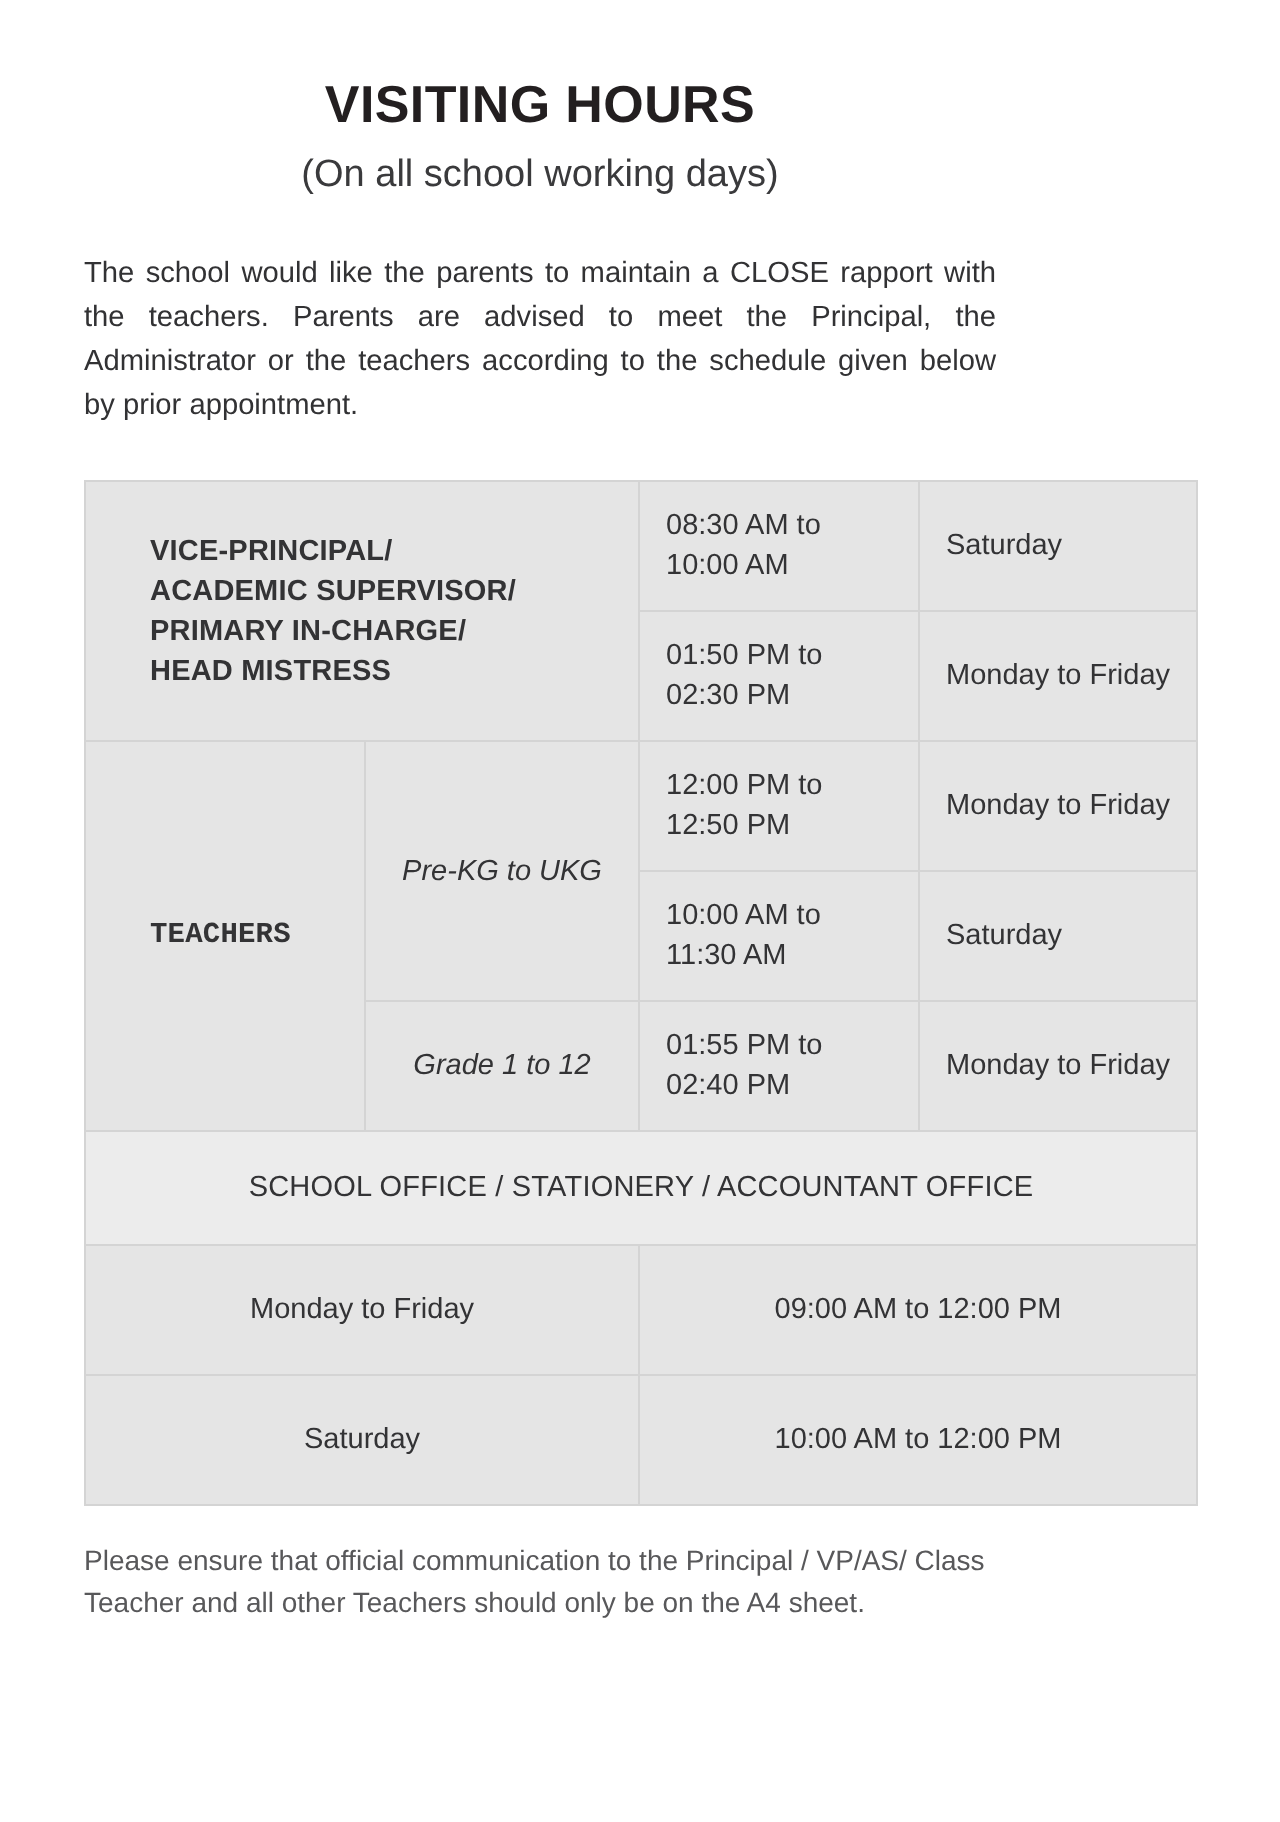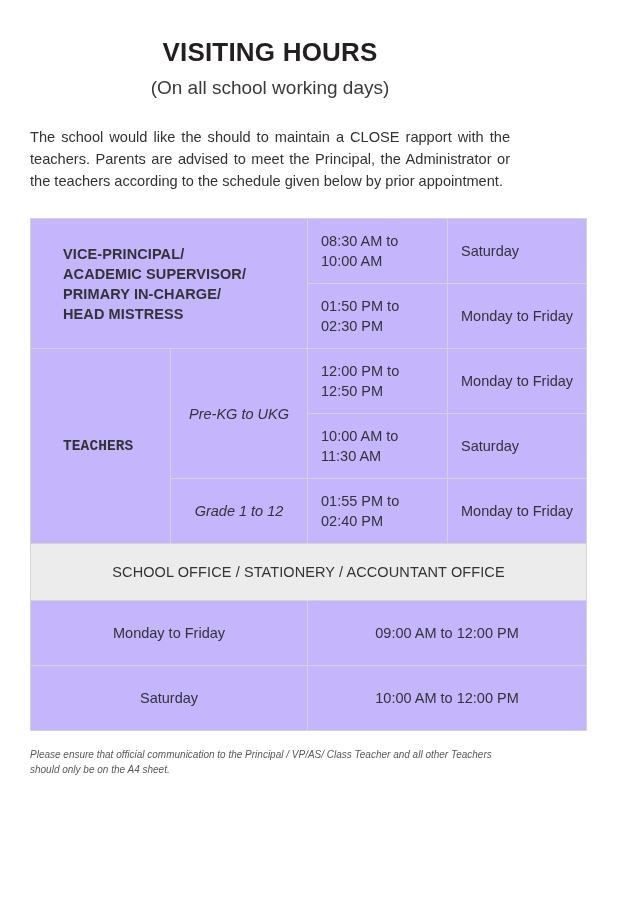--- a/index.html
+++ b/index.html
@@ -14,21 +14,21 @@
     color: #231f20;
     -webkit-font-smoothing: antialiased;
     overflow: hidden;
   }
 
   .page {
     position: relative;
     width: 540px;
     height: 911px;
     box-sizing: border-box;
-    padding: 0 30px;
+    padding: 0 42px;
   }
 
   
   .doc-title {
     margin: 0;
     padding-top: 38px;
     text-align: center;
     font-size: 26px;
     font-weight: bold;
     letter-spacing: 0.2px;
@@ -54,21 +54,21 @@
     text-align: justify;
     text-justify: inter-word;
   }
 
   
   .schedule-table {
     margin-top: 26px;
     width: 556px;
     border-collapse: collapse;
     table-layout: fixed;
-    background: #c4b5fd;
+    background: #e5e5e5;
   }
   .schedule-table td {
     border: 1px solid #d4d4d4;
     vertical-align: middle;
     color: #333335;
     font-size: 14.5px;
     line-height: 1.38;
   }
 
   
@@ -126,36 +126,35 @@
   .footer-note {
     margin: 0;
     padding-top: 27px;
     font-size: 15px;
     line-height: 1.5;
     color: #323234;
   }
   .footer-fineprint {
     margin: 0;
     padding-top: 17px;
-    font-size: 10px;
+    font-size: 14px;
     line-height: 1.48;
     color: #58585a;
-    font-style: italic;
   }
 </style>
 </head>
 <body>
 
 <div class="page">
 
   <h1 class="doc-title">VISITING HOURS</h1>
 
   <p class="doc-subtitle">(On all school working days)</p>
 
-  <p class="intro-paragraph">The school would like the should to maintain a CLOSE rapport with the teachers. Parents are advised to meet the Principal, the Administrator or the teachers according to the schedule given below by prior appointment.</p>
+  <p class="intro-paragraph">The school would like the parents to maintain a CLOSE rapport with the teachers. Parents are advised to meet the Principal, the Administrator or the teachers according to the schedule given below by prior appointment.</p>
 
   <table class="schedule-table">
     <colgroup>
       <col class="col-a">
         <col class="col-b">
         <col class="col-c">
         <col class="col-d">
     </colgroup>
     <tbody>
 

